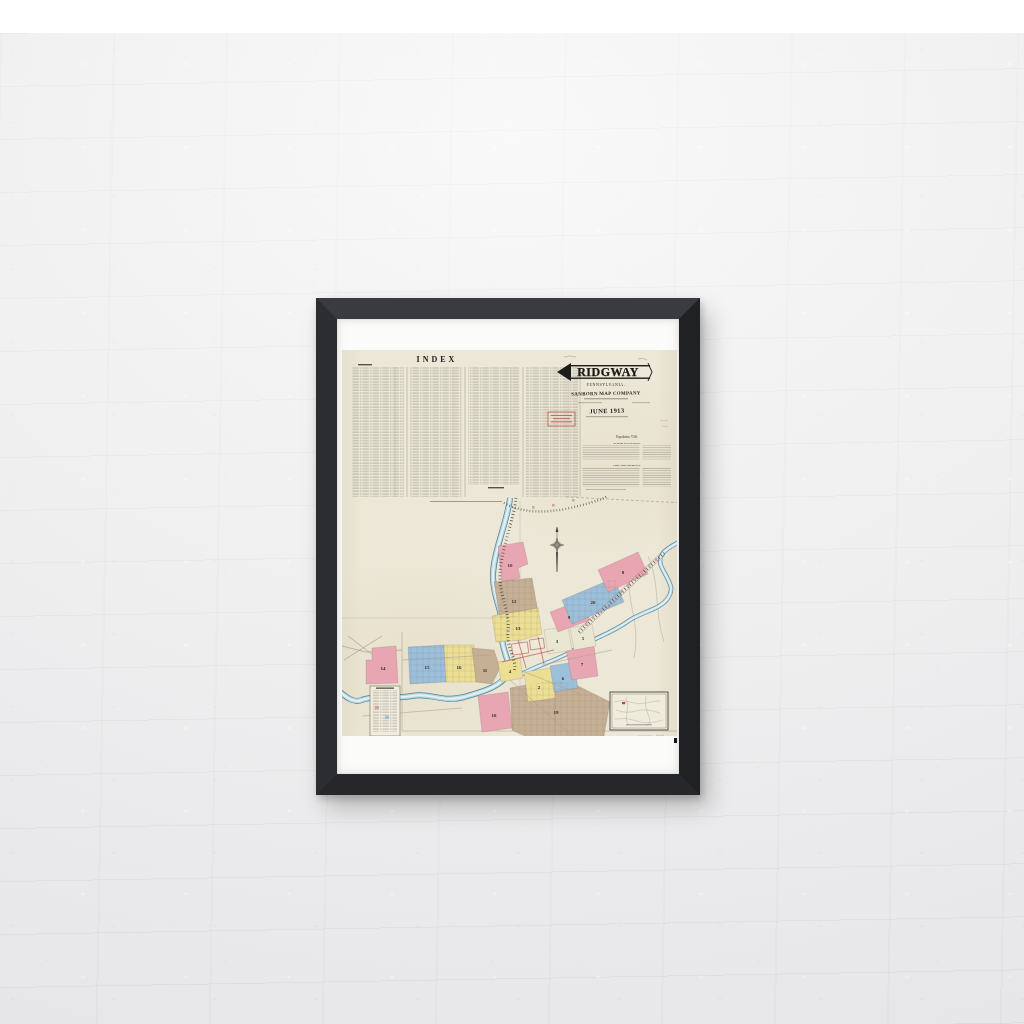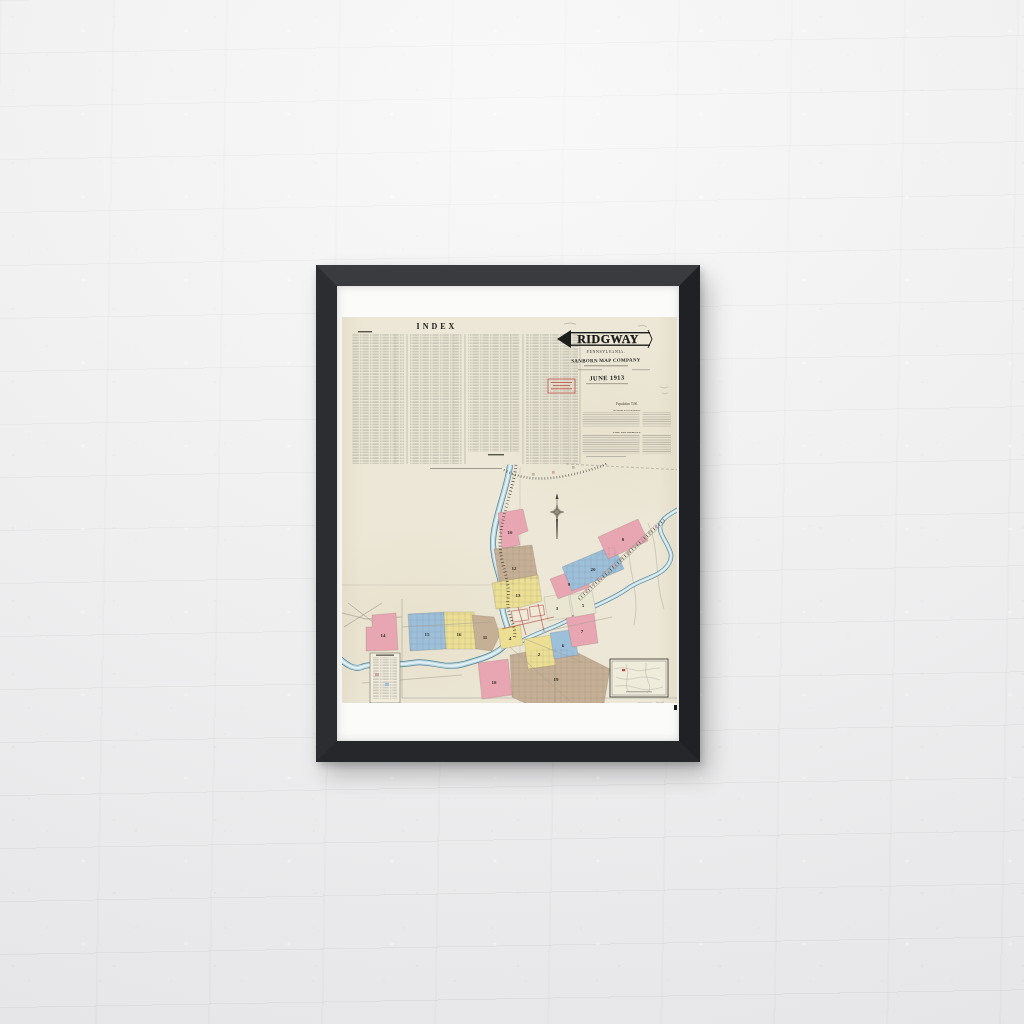--- a/index.html
+++ b/index.html
@@ -7,21 +7,21 @@
   
   .wall{position:absolute;inset:0;background-color:#f1f1f3;
     background-image:
       radial-gradient(140% 110% at 50% 10%, rgba(255,255,255,.55), rgba(0,0,0,.05) 95%),
       radial-gradient(3px 2px at 13px 17px, rgba(0,0,0,.05), transparent 70%),
       radial-gradient(2px 2px at 47px 55px, rgba(0,0,0,.04), transparent 70%),
       radial-gradient(4px 3px at 83px 31px, rgba(255,255,255,.9), transparent 70%),
       radial-gradient(2px 2px at 29px 71px, rgba(0,0,0,.035), transparent 70%),
       repeating-linear-gradient(179deg, rgba(0,0,0,.045) 0 1px, transparent 1px 53px),
       repeating-linear-gradient(91deg, rgba(0,0,0,.02) 0 2px, transparent 2px 113px);
-    background-size:auto,101px 73px,89px 97px,103px 83px,71px 91px,auto,auto;}
+    background-size:auto,101px 73px,89px 97px,103px 83px,71px 91px,auto,auto;margin-top:33px;}
   
   .frame{position:absolute;left:316px;top:265px;width:384px;height:497px;
     box-sizing:border-box;background:#101011;
     border-top:21px solid #3a3b3e;border-left:21px solid #2c2d30;
     border-right:21px solid #202124;border-bottom:21px solid #26272a;
     box-shadow:9px 13px 22px rgba(0,0,0,.22), 2px 4px 7px rgba(0,0,0,.18);}
   .print{position:absolute;left:0;top:0;width:342px;height:455px;background:#fbfbfa;
     box-shadow:inset 0 0 10px rgba(0,0,0,.14), inset 0 0 2px rgba(0,0,0,.10);}
   .paper{position:absolute;left:5px;top:31px;width:335px;height:386px;background-color:#ece7d6;
     background-image:

